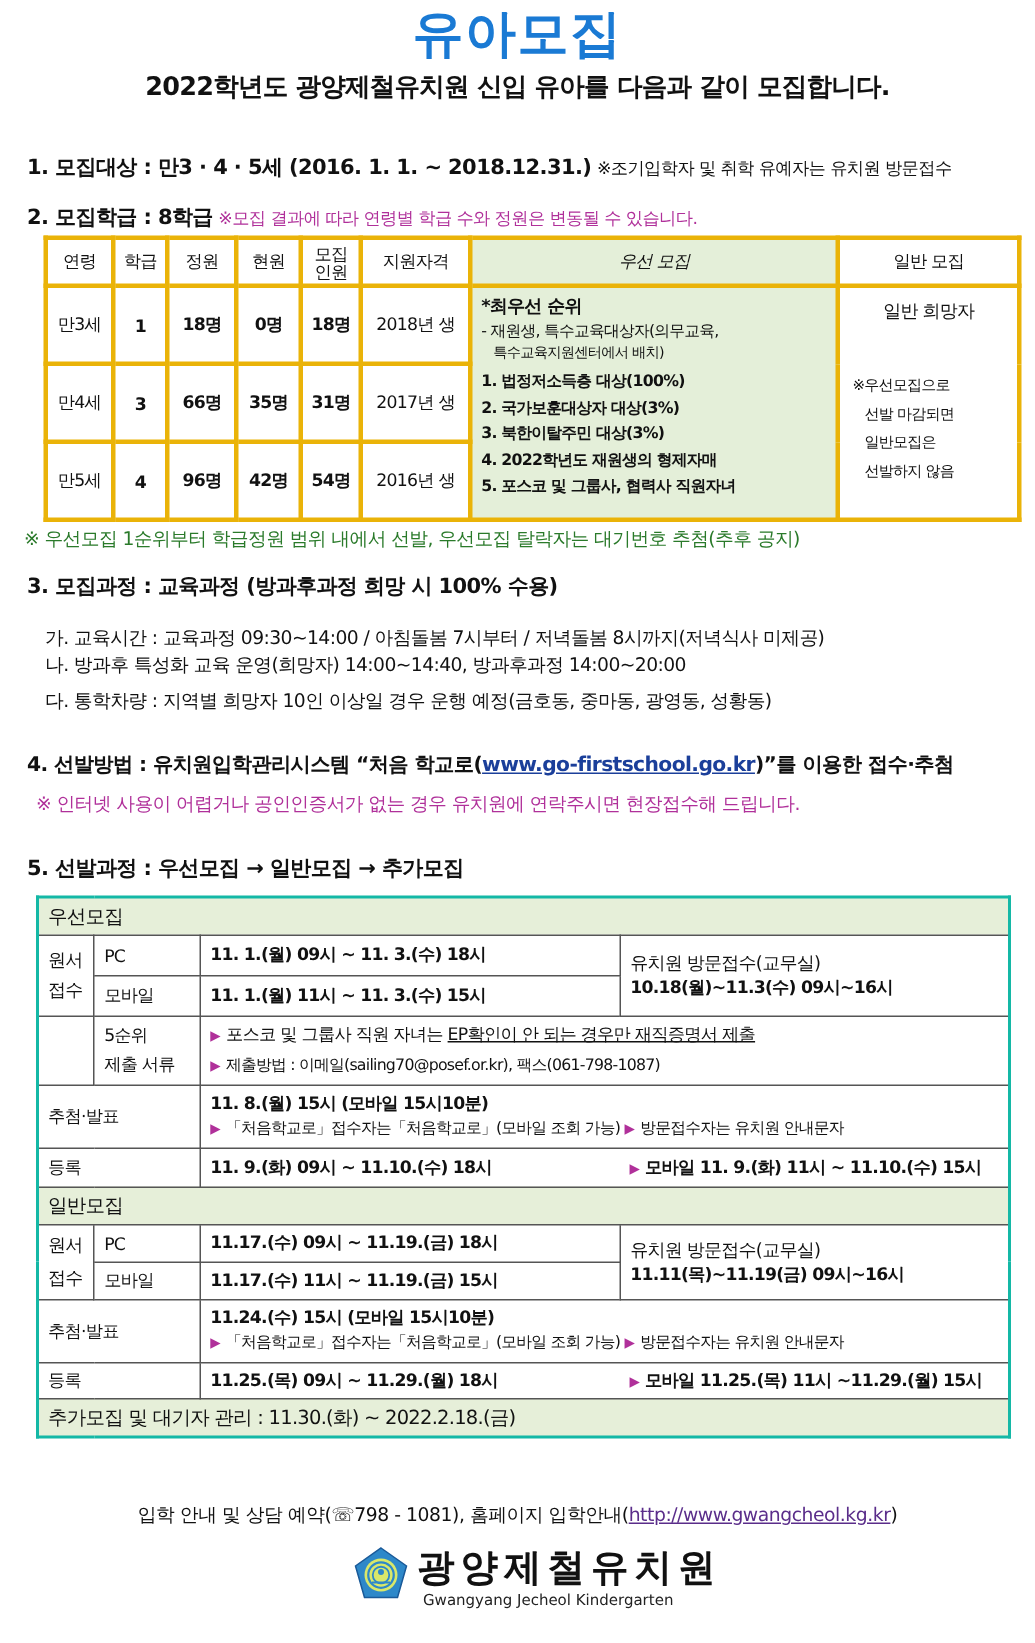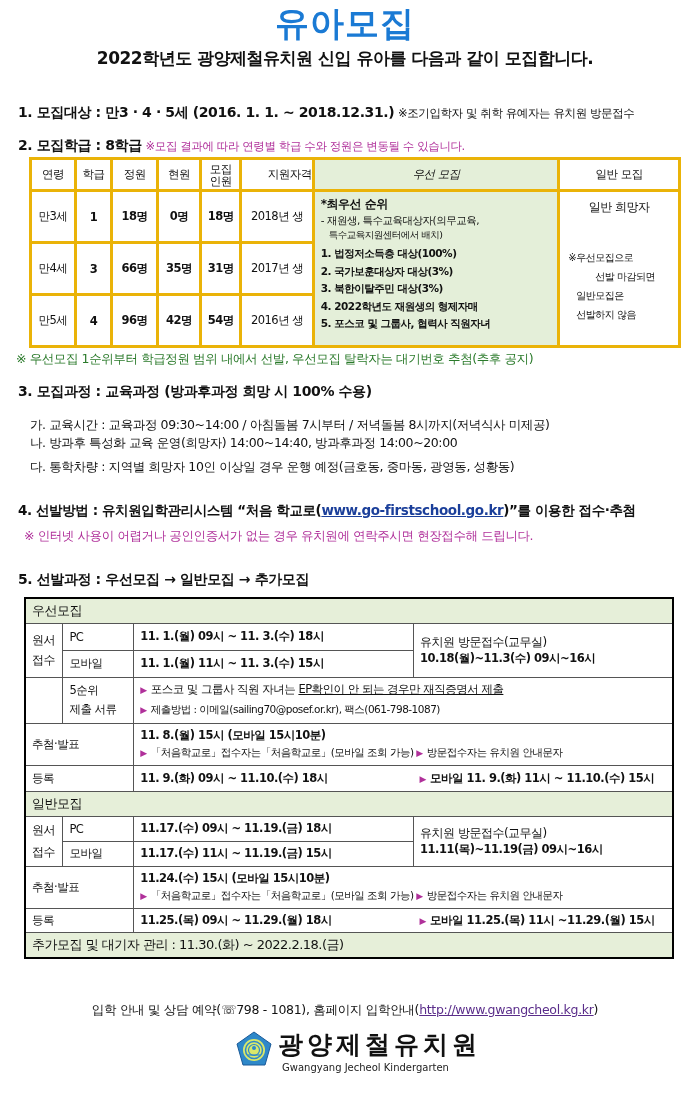--- a/index.html
+++ b/index.html
@@ -26,21 +26,21 @@
   .t1 .prio-h { background: #e4efd9; }
   .t1 .prio { background: #e4efd9; text-align: left; vertical-align: top; padding: 4px 6px; font-size: 10.5px; line-height: 16px; }
   .t1 .gen { vertical-align: top; padding: 6px 4px; font-size: 11px; line-height: 18px; }
   .t1 .num { font-weight: bold; }
   .prio .big { font-size: 12px; font-weight: bold; }
   .prio .tiny { font-size: 9.5px; line-height: 13px; display: block; padding-left: 8px; }
   .prio .item { font-weight: bold; display: block; font-size: 10.5px; line-height: 17.5px; }
   .gen .note { text-align: left; font-size: 10px; line-height: 19px; padding-left: 4px; margin-top: 32px; }
 
   
-  .t2 { position: absolute; top: 597px; left: 24px; width: 650px; font-size: 11.5px; border: 2px solid #000000; }
+  .t2 { position: absolute; top: 597px; left: 24px; width: 650px; font-size: 11.5px; border: 2px solid #14b8a6; }
   .t2 td { border: 1px solid #555; vertical-align: middle; padding: 2px 6px; letter-spacing: -0.5px; }
   .t2 .sec { background: #e6efd9; font-size: 13px; height: 25px; }
   .t2 .bold { font-weight: bold; }
   .t2 .arrow { color: #b0309a; font-size: 9px; margin-right: 4px; }
   .t2 .small { font-size: 10.5px; }
   .t2 .u { text-decoration: underline; }
   .t2 .foot { background: #e6efd9; font-size: 13px; height: 26px; }
 
   .footer-contact { position: absolute; top: 1002px; left: 0; width: 690px; text-align: center; font-size: 12.5px; letter-spacing: -0.3px; }
   .logo { position: absolute; top: 1030px; left: 234px; width: 40px; height: 40px; }
@@ -67,21 +67,21 @@
   <tbody>
       <tr>
     <th style="width:41px;">연령</th>
     <th style="width:33px;">학급</th>
     <th style="width:42px;">정원</th>
     <th style="width:39px;">현원</th>
     <th style="width:37px; line-height:12px;">
       <span>모집</span><br>
       <span>인원</span>
     </th>
-    <th style="width:66px;text-align:right;">지원자격</th>
+    <th style="width:66px;">지원자격</th>
     <th class="prio-h" style="width:224px;font-style:italic;">우선 모집</th>
     <th style="width:110px;">일반 모집</th>
   </tr>
   <tr>
     <td>만3세</td>
     <td class="num">1</td>
     <td class="num">18명</td>
     <td class="num">0명</td>
     <td class="num">18명</td>
     <td>2018년 생</td>
@@ -92,21 +92,21 @@
       <span class="item" style="margin-top:4px;">1. 법정저소득층 대상(100%)</span>
       <span class="item">2. 국가보훈대상자 대상(3%)</span>
       <span class="item">3. 북한이탈주민 대상(3%)</span>
       <span class="item">4. 2022학년도 재원생의 형제자매</span>
       <span class="item">5. 포스코 및 그룹사, 협력사 직원자녀</span>
     </td>
     <td class="gen" rowspan="3">
       <div style="font-size:12px;">일반 희망자</div>
       <div class="note">
         <div>※우선모집으로</div>
-        <div style="padding-left:8px;text-align:center;">선발 마감되면</div>
+        <div style="padding-left:8px;">선발 마감되면</div>
         <div style="padding-left:8px;">일반모집은</div>
         <div style="padding-left:8px;">선발하지 않음</div>
       </div>
     </td>
   </tr>
   <tr>
     <td>만4세</td>
     <td class="num">3</td>
     <td class="num">66명</td>
     <td class="num">35명</td>

